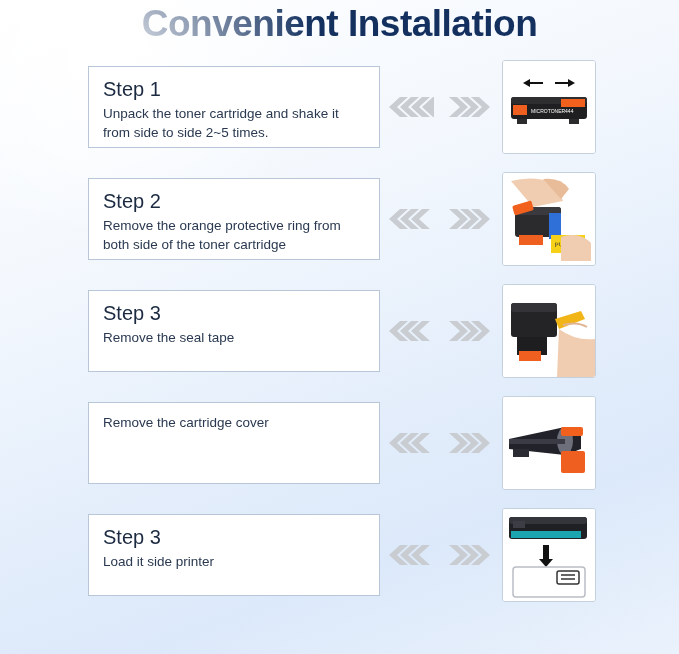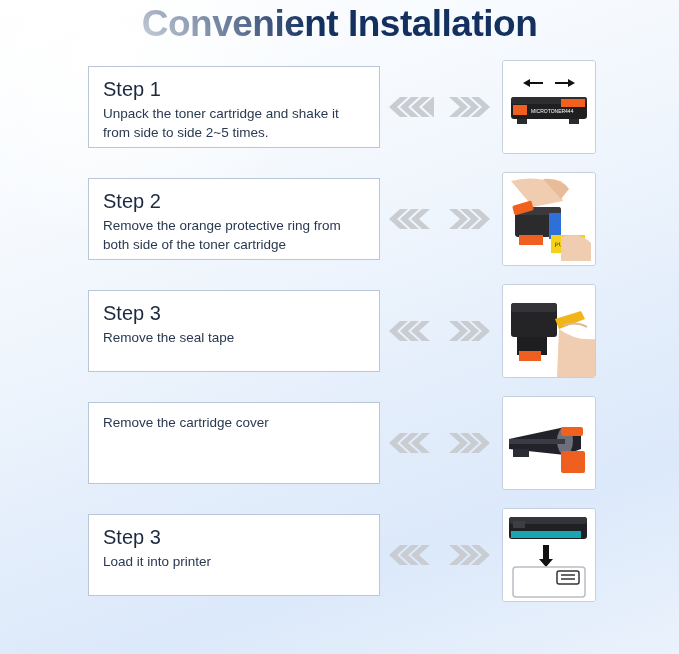--- a/index.html
+++ b/index.html
@@ -279,21 +279,21 @@
           <rect x="58" y="30" width="22" height="9" rx="2" fill="#f2601d"></rect>
           <rect x="58" y="54" width="24" height="22" rx="2" fill="#ef5f20"></rect>
           <rect x="10" y="52" width="16" height="8" fill="#2a2b33"></rect>
         </svg>
       </div>
     </div>
 
     <div class="step-row">
       <div class="card">
         <div class="card-title">Step 3</div>
-        <div class="card-desc">Load it into printer</div>
+        <div class="card-desc">Load it side printer</div>
       </div>
       <div class="arrows">
         <span class="chev-group">
           <svg width="46" height="24" viewBox="0 0 46 24">
               <g fill="#c9cdd2">
             <polygon points="12,2 20,2 9,12 20,22 12,22 1,12"></polygon>
             <polygon points="23,2 31,2 20,12 31,22 23,22 12,12"></polygon>
             <polygon points="34,2 42,2 31,12 42,22 34,22 23,12"></polygon>
           </g>
             </svg>

